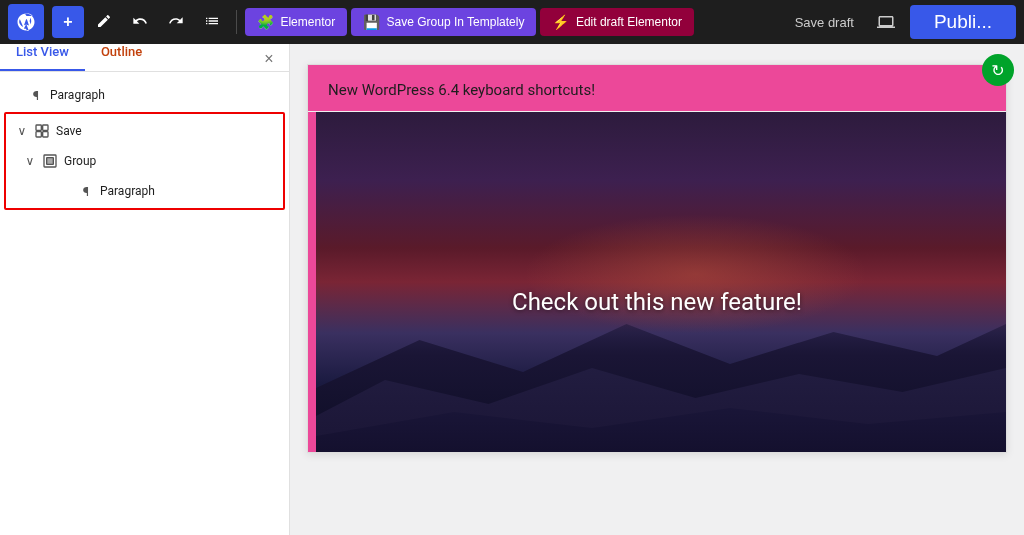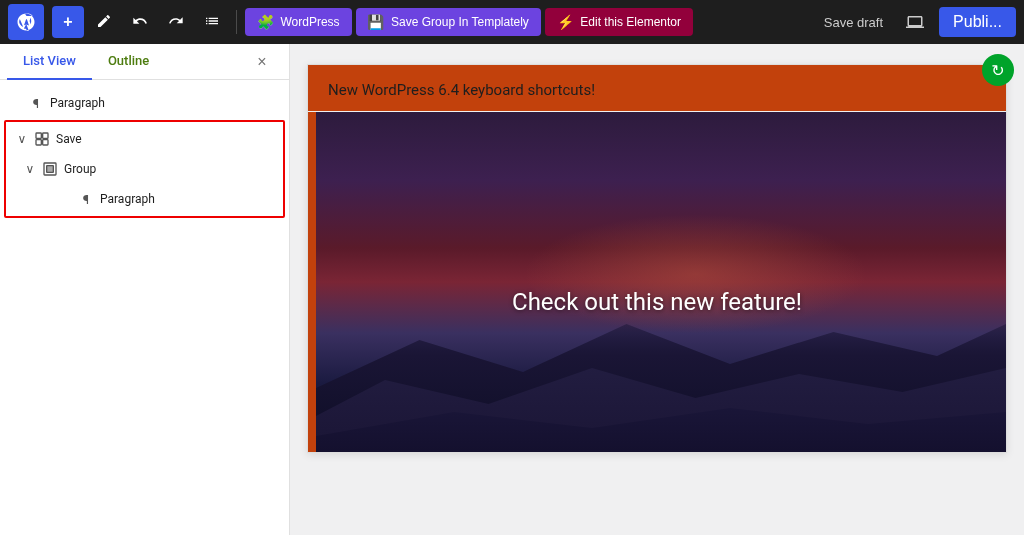--- a/index.html
+++ b/index.html
@@ -110,54 +110,54 @@
       display: flex;
       align-items: center;
       justify-content: center;
       color: #ccc;
     }
     .publish-btn {
       background: #3858e9;
       color: white;
       border: none;
       border-radius: 4px;
-      padding: 6px 14px;
-      cursor: pointer;
-      font-size: 16px;
+      padding: 6px 24px;
+      cursor: pointer;
+      font-size: 19px;
       font-weight: 500;
     }
 
     
     .main-layout {
       display: flex;
       height: calc(535px - 44px);
     }
 
     
     .sidebar {
       width: 290px;
       background: #fff;
       border-right: 1px solid #e0e0e0;
       flex-shrink: 0;
       display: flex;
       flex-direction: column;
     }
     .sidebar-header {
       display: flex;
-      align-items: center;
+      align-items: flex-end;
       border-bottom: 1px solid #e0e0e0;
-      padding: 7px;
-      height: 36px;
+      padding: 0;
+      height: 28px;
     }
     .sidebar-tab {
       padding: 10px 16px;
       font-size: 13px;
       font-weight: 500;
       cursor: pointer;
-      color: #4d7c0f;
+      color: #c2410c;
       border-bottom: 2px solid transparent;
     }
     .sidebar-tab.active {
       border-bottom: 2px solid #3858e9;
       color: #3858e9;
     }
     .sidebar-close {
       margin-left: auto;
       margin-right: 8px;
       background: transparent;
@@ -244,21 +244,21 @@
       border-radius: 50%;
       display: flex;
       align-items: center;
       justify-content: center;
       cursor: pointer;
       border: none;
       color: white;
     }
     .editor-canvas {
       width: 700px;
-      background: #c2410c;
+      background: #ec4899;
       border: 1px solid #ddd;
       box-shadow: 0 2px 8px rgba(0,0,0,0.1);
     }
     .editor-title-area {
       padding: 16px 20px 12px;
       font-size: 15px;
       font-weight: 400;
       color: #1e1e1e;
       border-bottom: 1px solid #f0f0f0;
     }
@@ -370,31 +370,31 @@
       <svg width="16" height="16" viewBox="0 0 24 24" fill="white">
           <path d="M3 13h2v-2H3v2zm0 4h2v-2H3v2zm0-8h2V7H3v2zm4 4h14v-2H7v2zm0 4h14v-2H7v2zM7 7v2h14V7H7z"></path>
         </svg>
     </span>
   </button>
 
   <div class="toolbar-divider"></div>
 
   <button class="btn-templately">
     <span style="font-size:14px;">🧩</span>
-    <span>WordPress</span>
+    <span>Elementor</span>
   </button>
 
   <button class="btn-save-templately">
     <span style="font-size:14px;">💾</span>
     <span>Save Group In Templately</span>
   </button>
 
   <button class="btn-elementor">
     <span style="font-size:14px;">⚡</span>
-    <span>Edit this Elementor</span>
+    <span>Edit draft Elementor</span>
   </button>
 
   <div class="toolbar-spacer"></div>
 
   <div class="toolbar-right">
     <button class="save-draft-btn">
       <span>Save draft</span>
     </button>
     <button class="device-icon-btn">
       <svg width="18" height="18" viewBox="0 0 24 24" fill="#ccc">

